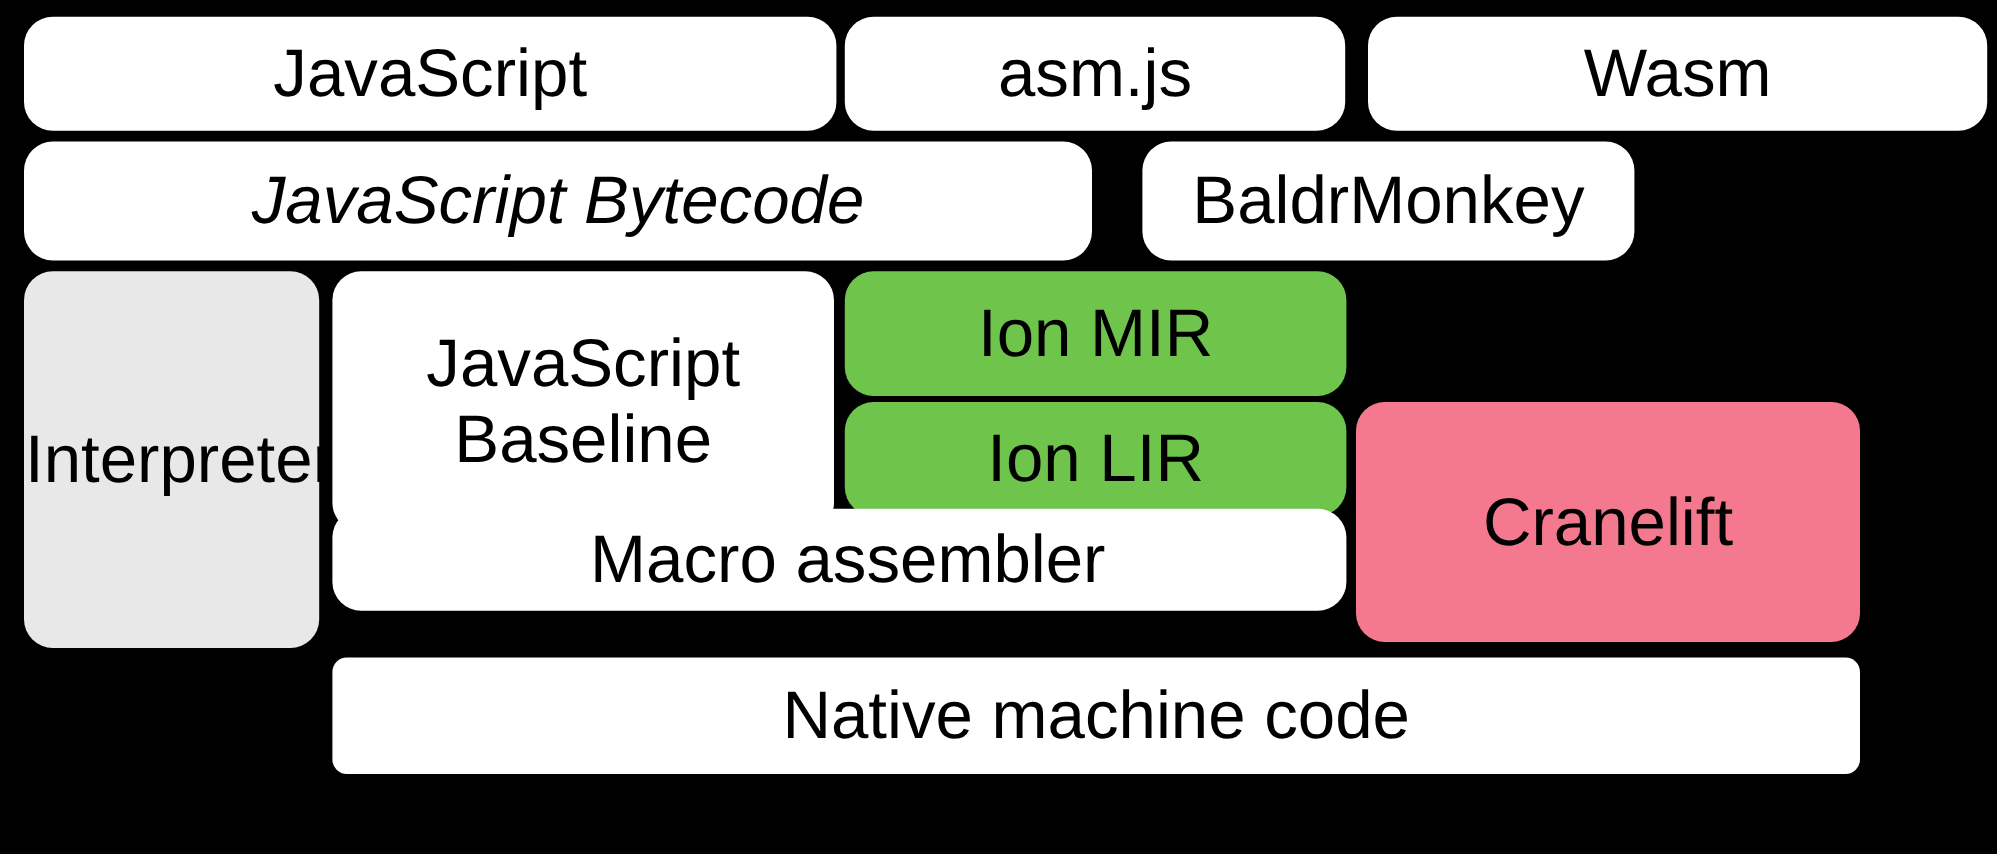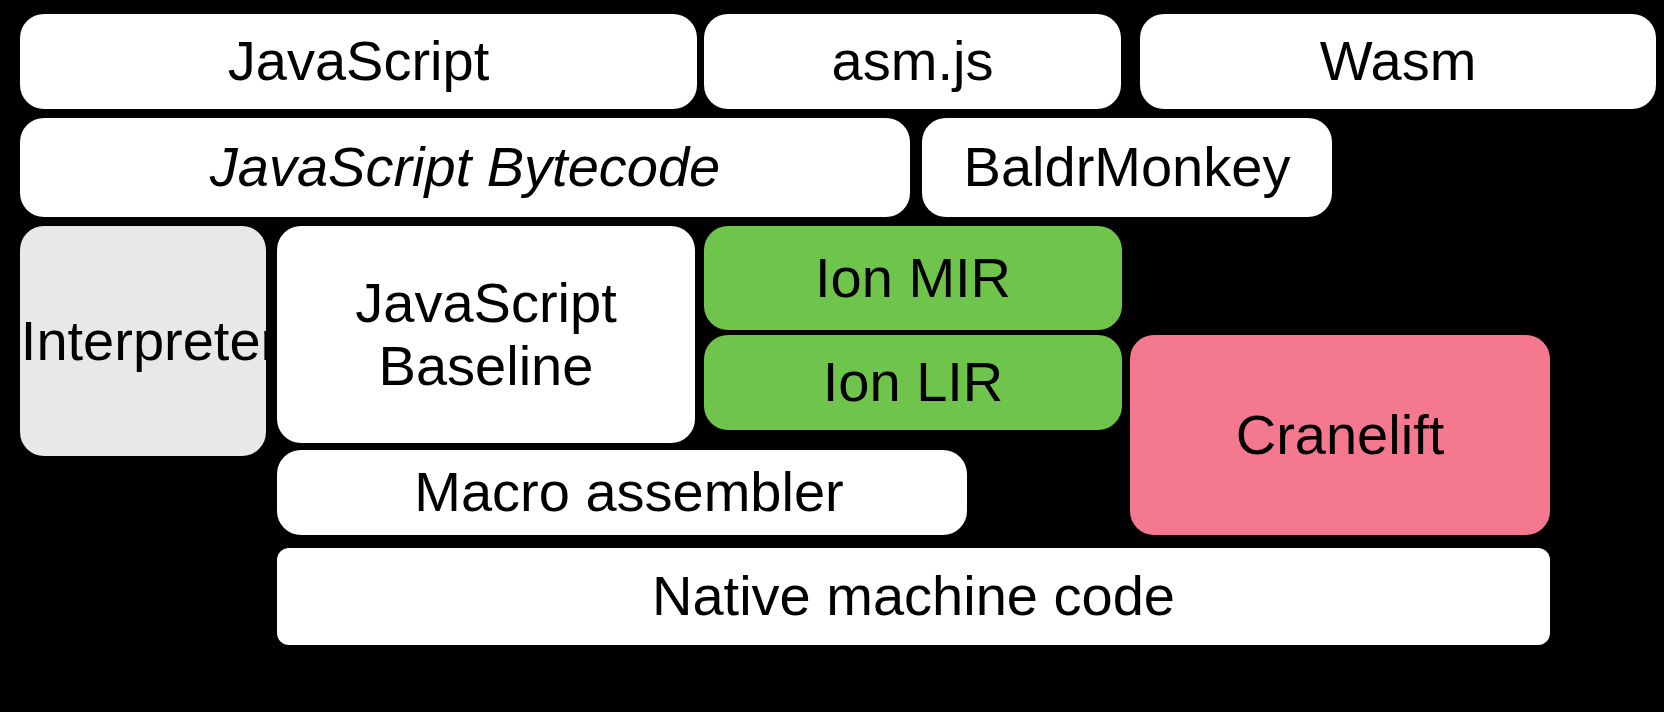--- a/index.html
+++ b/index.html
@@ -38,29 +38,29 @@
   .fill-green { background: #6fc44c; }
   .fill-pink  { background: #f4798f; }
 
   
   #n-javascript   { left: 20px;   top: 14px;  width: 677px;  height: 95px;  }
   #n-asmjs        { left: 704px;  top: 14px;  width: 417px;  height: 95px;  }
   #n-wasm         { left: 1128px; top: 14px;  width: 516px;  height: 95px; margin-left: 12px;  }
 
   
   #n-bytecode     { left: 20px;   top: 118px; width: 890px;  height: 99px; font-style: italic;  }
-  #n-baldrmonkey  { left: 922px;  top: 118px; width: 410px;  height: 99px;  }
+  #n-baldrmonkey  { left: 952px;  top: 118px; width: 410px;  height: 99px;  }
 
   
-  #n-interpreter  { left: 20px;   top: 226px; width: 246px;  height: 230px; padding-left: 24px; }
+  #n-interpreter  { left: 20px;   top: 226px; width: 246px;  height: 314px; padding-left: 24px; }
   #n-jsbaseline   { left: 277px;  top: 226px; width: 418px;  height: 217px; }
   #n-ionmir       { left: 704px;  top: 226px; width: 418px;  height: 104px; }
   #n-ionlir       { left: 704px;  top: 335px; width: 418px;  height: 95px;  }
   #n-cranelift    { left: 1130px; top: 335px; width: 420px;  height: 200px; }
-  #n-macroasm     { left: 277px;  top: 450px; width: 690px;  height: 85px; padding-left: 24px;  }
+  #n-macroasm     { left: 277px;  top: 424px; width: 845px;  height: 85px; padding-left: 24px;  }
   #n-nativecode   { left: 277px;  top: 548px; width: 1273px; height: 97px; border-radius: 12px;  }
 </style>
 </head>
 <body>
 
 <div id="diagram">
 
   <div class="node fill-white" id="n-javascript">JavaScript</div>
 
   <div class="node fill-white" id="n-asmjs">asm.js</div>

